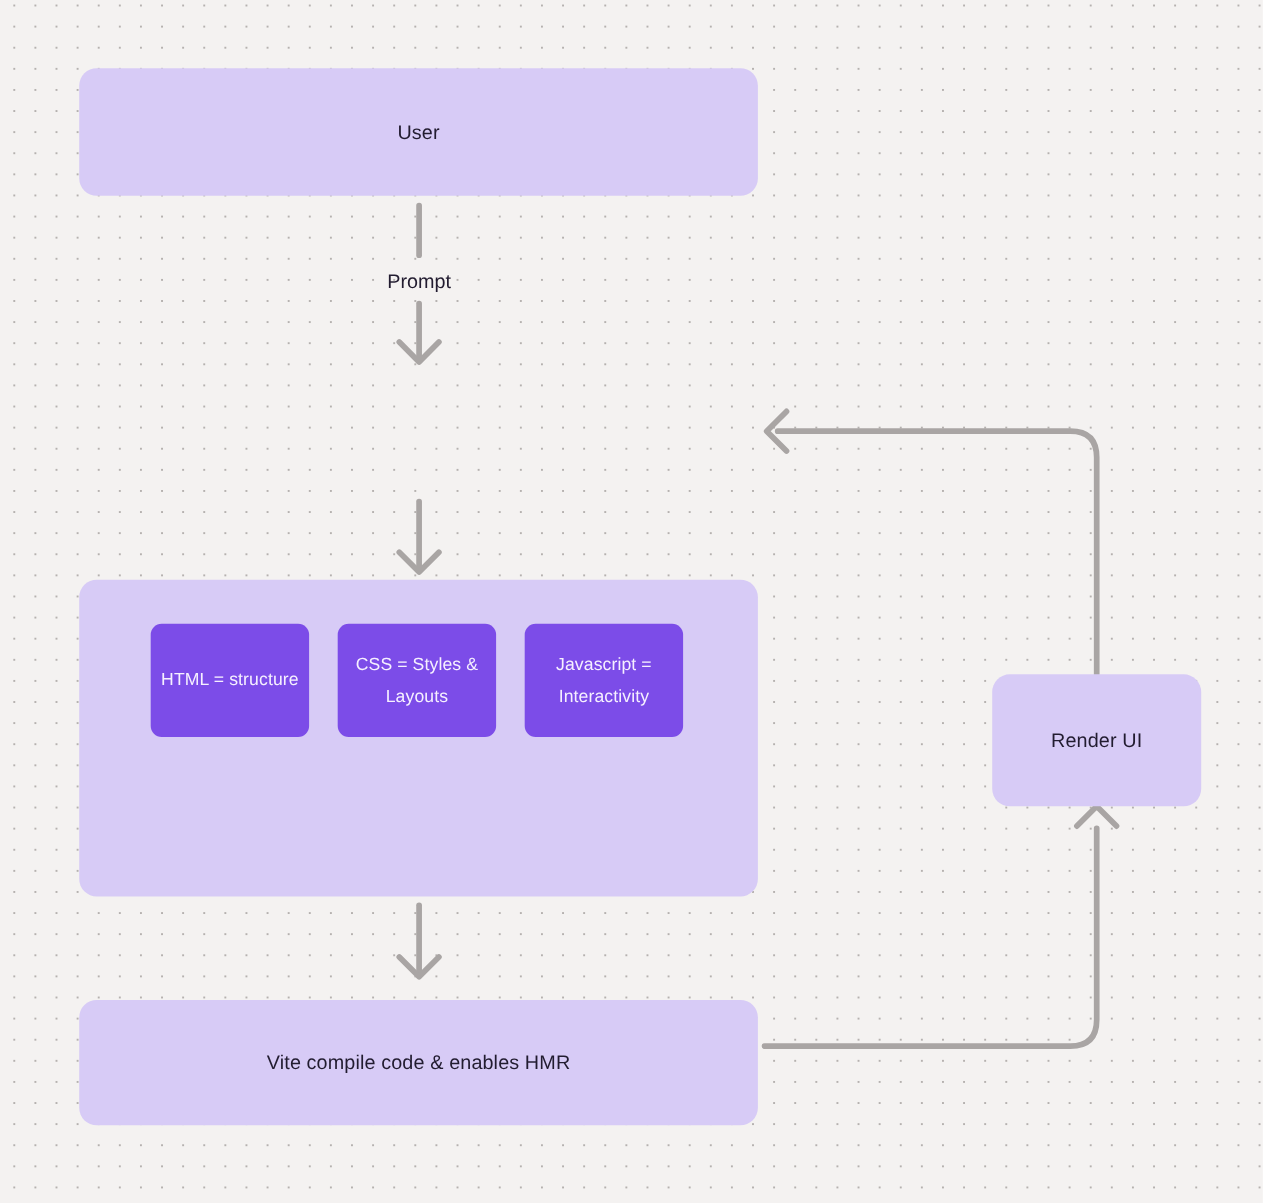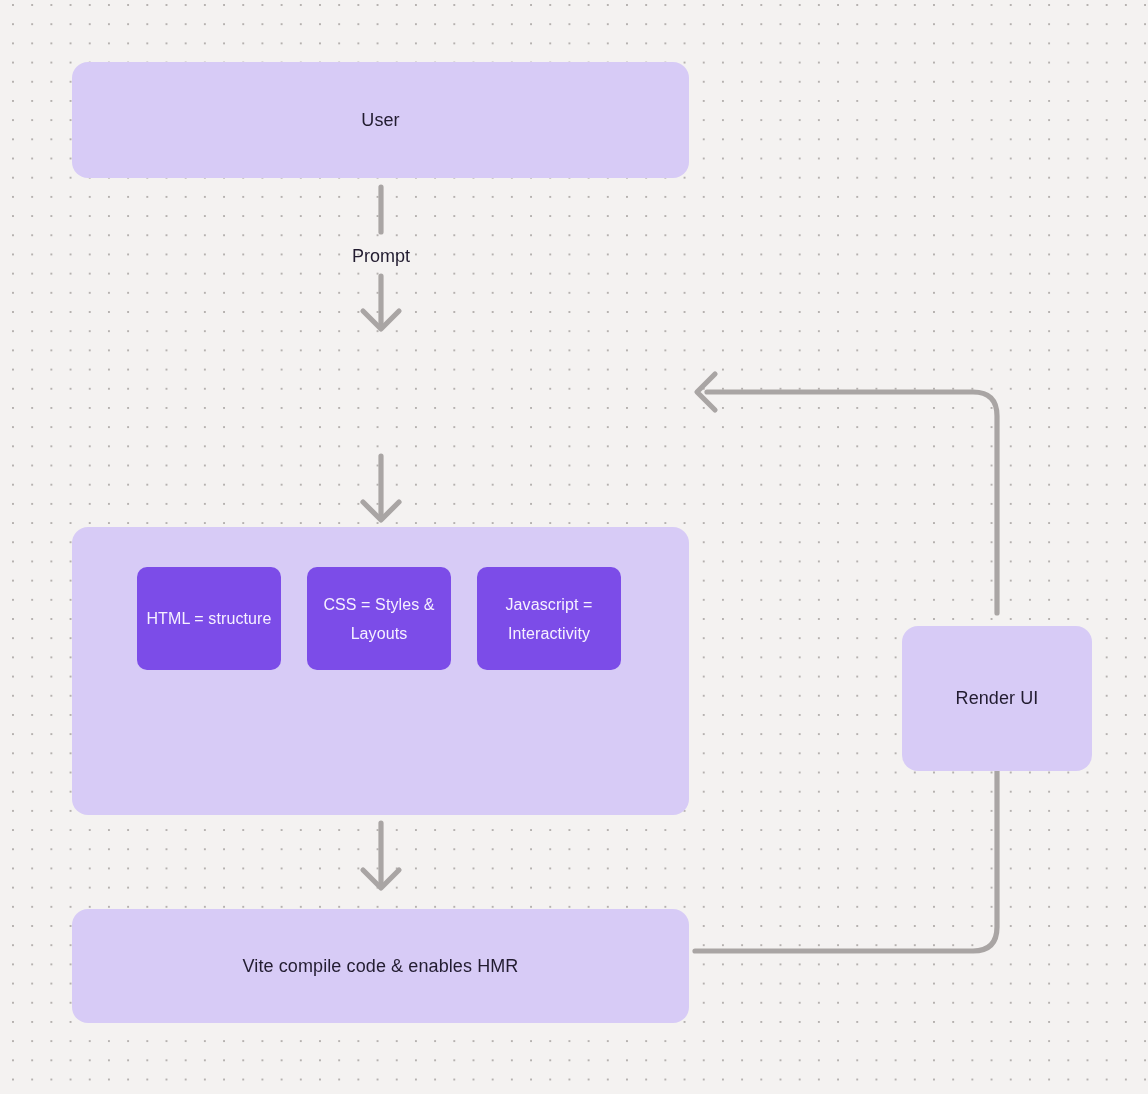--- a/index.html
+++ b/index.html
@@ -26,21 +26,21 @@
     justify-content: center;
     color: #221c30;
     font-size: 18px;
     font-weight: 500;
     letter-spacing: 0.1px;
   }
   .node-user   { left: 72px;  top: 62px;  width: 617px; height: 116px; }
   .node-web    { left: 72px;  top: 332px; width: 617px; height: 116px; }
   .node-group  { left: 72px;  top: 527px; width: 617px; height: 288px; }
   .node-vite   { left: 72px;  top: 894px; width: 617px; height: 114px; margin-top: 15px; }
-  .node-render { left: 902px; top: 626px; width: 190px; height: 145px; }
+  .node-render { left: 902px; top: 613px; width: 190px; height: 120px; }
 
   .child {
     position: absolute;
     top: 40px;
     width: 144px;
     height: 103px;
     background: #7c4ce8;
     border-radius: 10px;
     display: flex;
     align-items: center;

